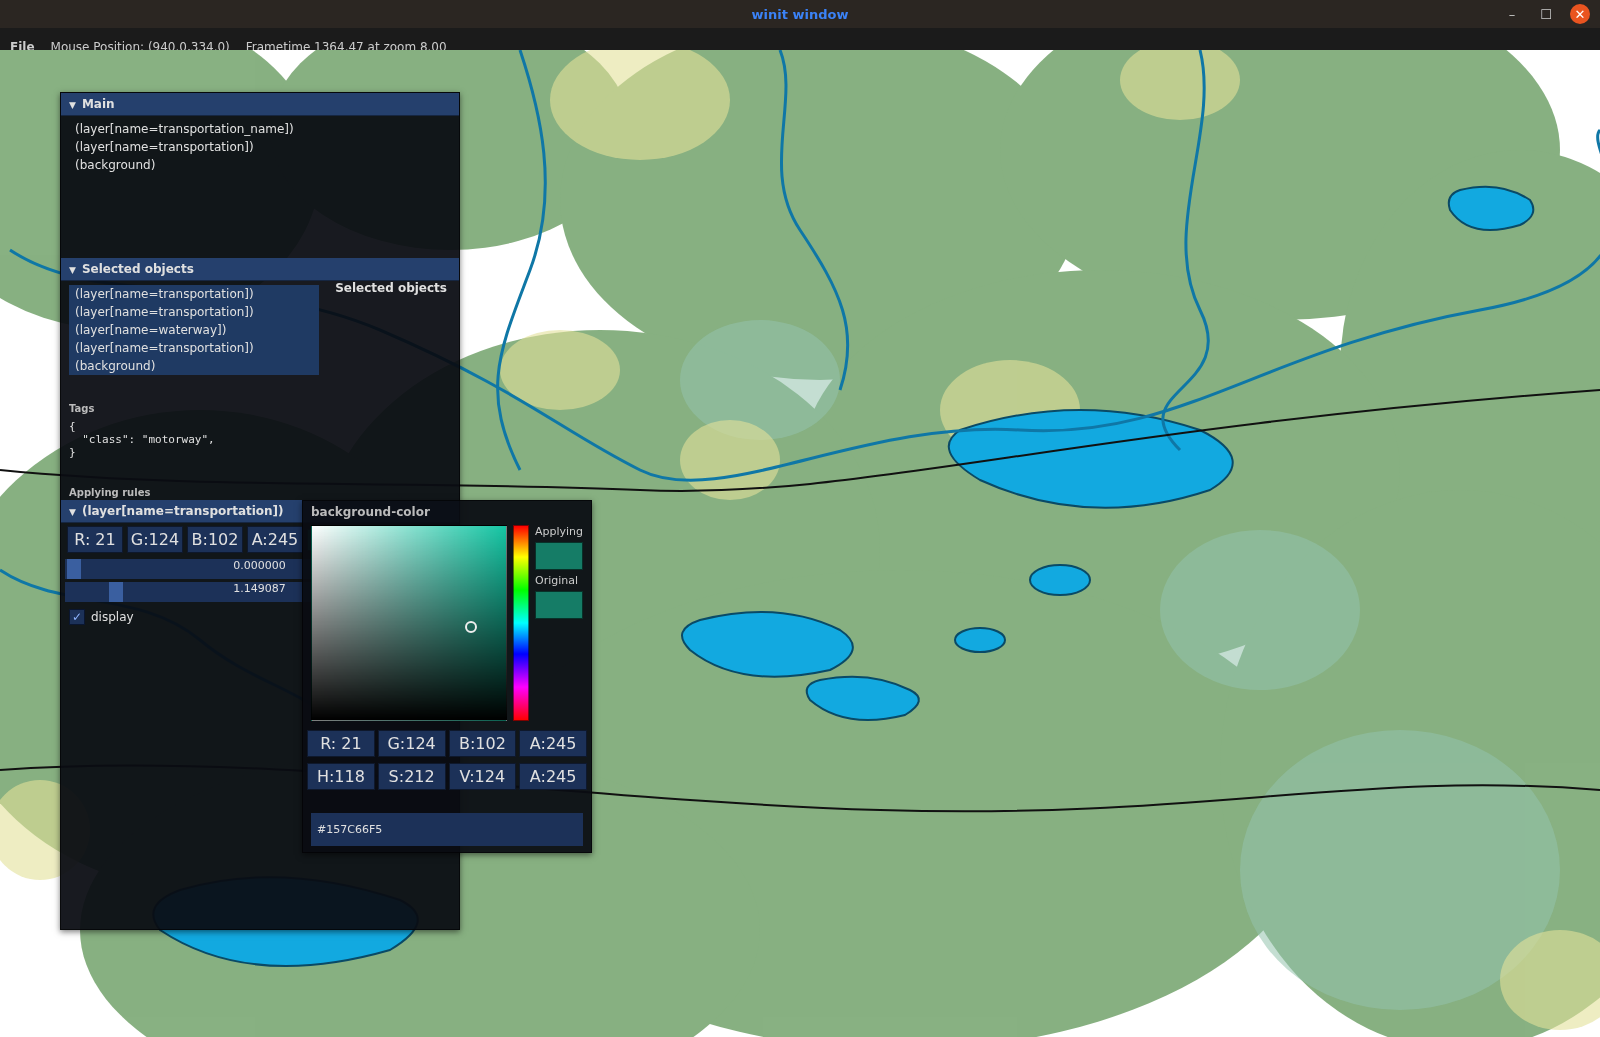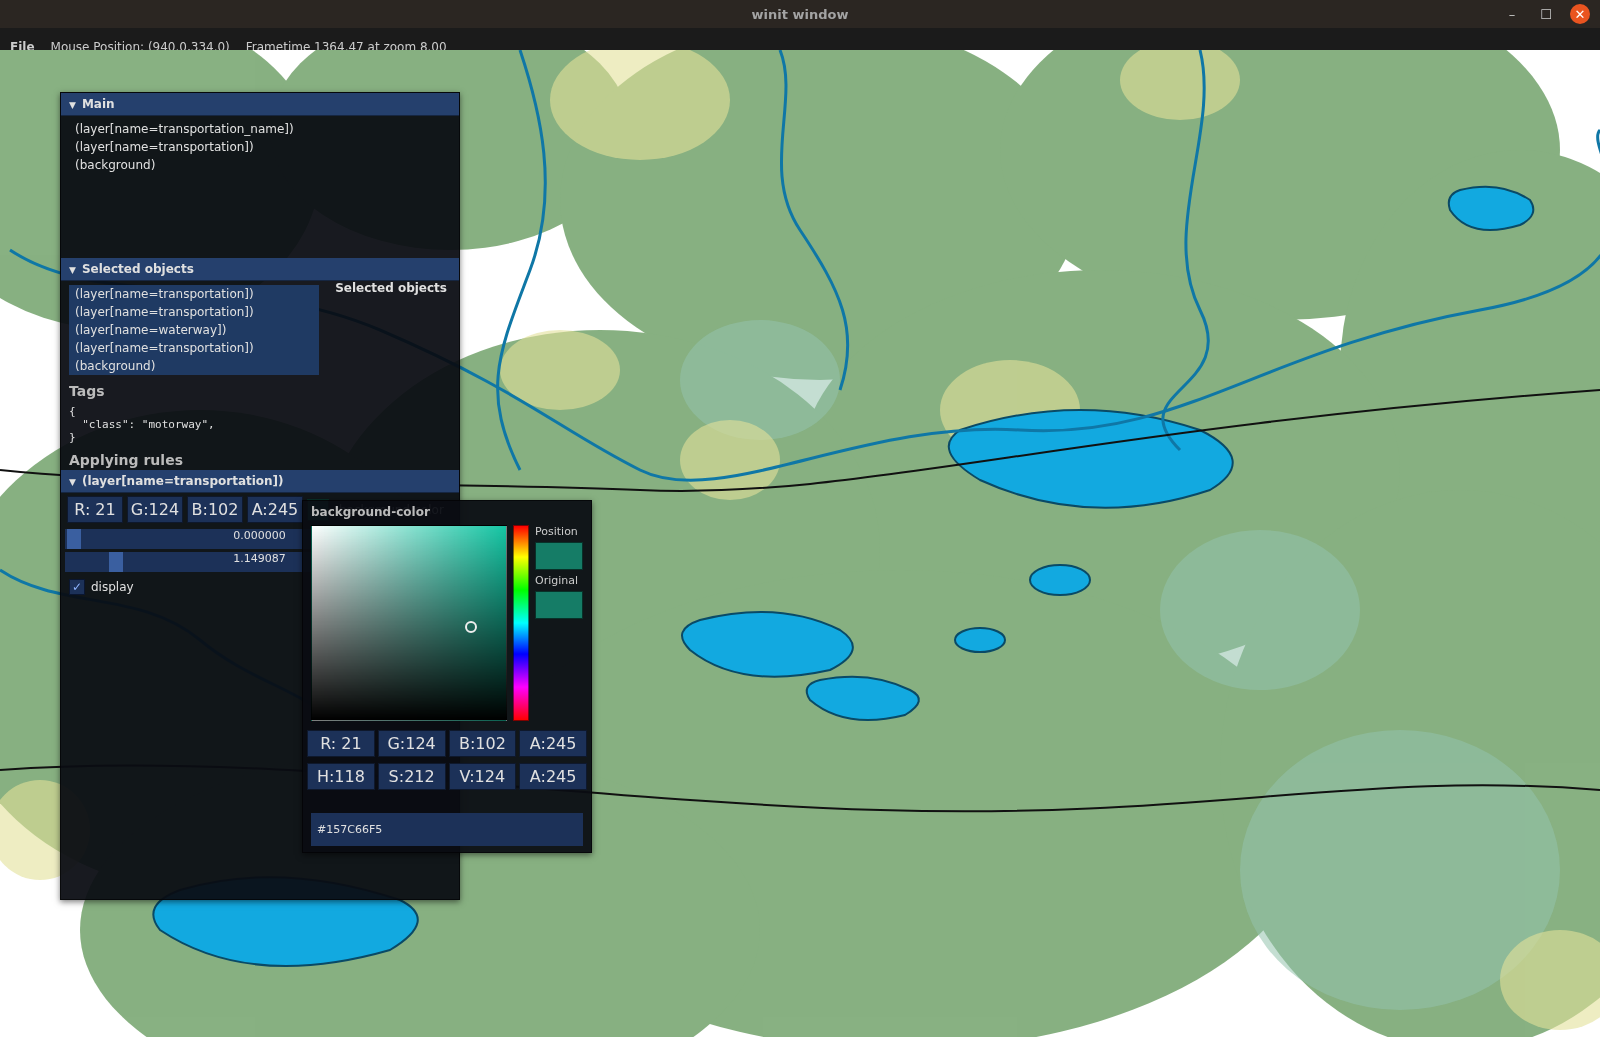--- a/index.html
+++ b/index.html
@@ -14,21 +14,21 @@
     position: relative;
   }
   .titlebar {
     height: 28px;
     background: #2b2622;
     display: flex;
     align-items: center;
     justify-content: center;
     position: relative;
   }
-  .titlebar-title { color: #a3a3a3; font-size: 13px; font-weight: 600; }
+  .titlebar-title { color: #3b82f6; font-size: 13px; font-weight: 600; }
   .titlebar-buttons {
     position: absolute; right: 10px; top: 4px;
     display: flex; gap: 14px; align-items: center;
   }
   .tb-btn { width: 20px; height: 20px; display:flex; align-items:center; justify-content:center; border-radius: 10px; color:#ccc;}
   .tb-close { background: #e95420; color: #fff; }
   .menubar {
     height: 38px;
     background: #1b1b1b;
     border-bottom: 1px solid #000;
@@ -68,21 +68,21 @@
     border-bottom: 1px solid rgba(0,0,0,0.4);
   }
   .tri { display:inline-block; }
   .tri-down::before { content: "▼"; font-size: 9px; }
   .section-body { padding: 4px 8px; }
   .list-item {
     padding: 2px 6px;
     border-radius: 0;
   }
   .list-item.sel { background: #1f3a63; }
-  .subtitle { font-size: 14px; color: #bbb; padding: 4px 8px 2px; font-weight: 600;}
+  .subtitle { font-size: 10px; color: #bbb; padding: 4px 8px 2px; font-weight: 600; margin-top: 20px;}
   .float-label {
     position: absolute;
     font-size: 12px;
     font-weight: 600;
     color: #e0e0e0;
   }
   .rgba-row, .hsv-row {
     display: grid;
     grid-template-columns: repeat(4, 1fr);
     gap: 3px;
@@ -318,21 +318,21 @@
 </div>
 
 <div class="panel panel-color">
   <div class="picker-title">background-color</div>
   <div class="picker-body">
     <div class="sv-area">
       <div class="sv-cursor" style="left:82%; top:52%"></div>
     </div>
     <div class="hue-bar"></div>
     <div class="swatch-col">
-      <span class="swatch-label">Position</span>
+      <span class="swatch-label">Applying</span>
       <div class="big-swatch" style="background:#157c66"></div>
       <span class="swatch-label">Original</span>
       <div class="big-swatch" style="background:#157c66"></div>
     </div>
   </div>
   <div class="rgba-row">
     <div class="val-box">R: 21</div>
     <div class="val-box">G:124</div>
     <div class="val-box">B:102</div>
     <div class="val-box">A:245</div>

